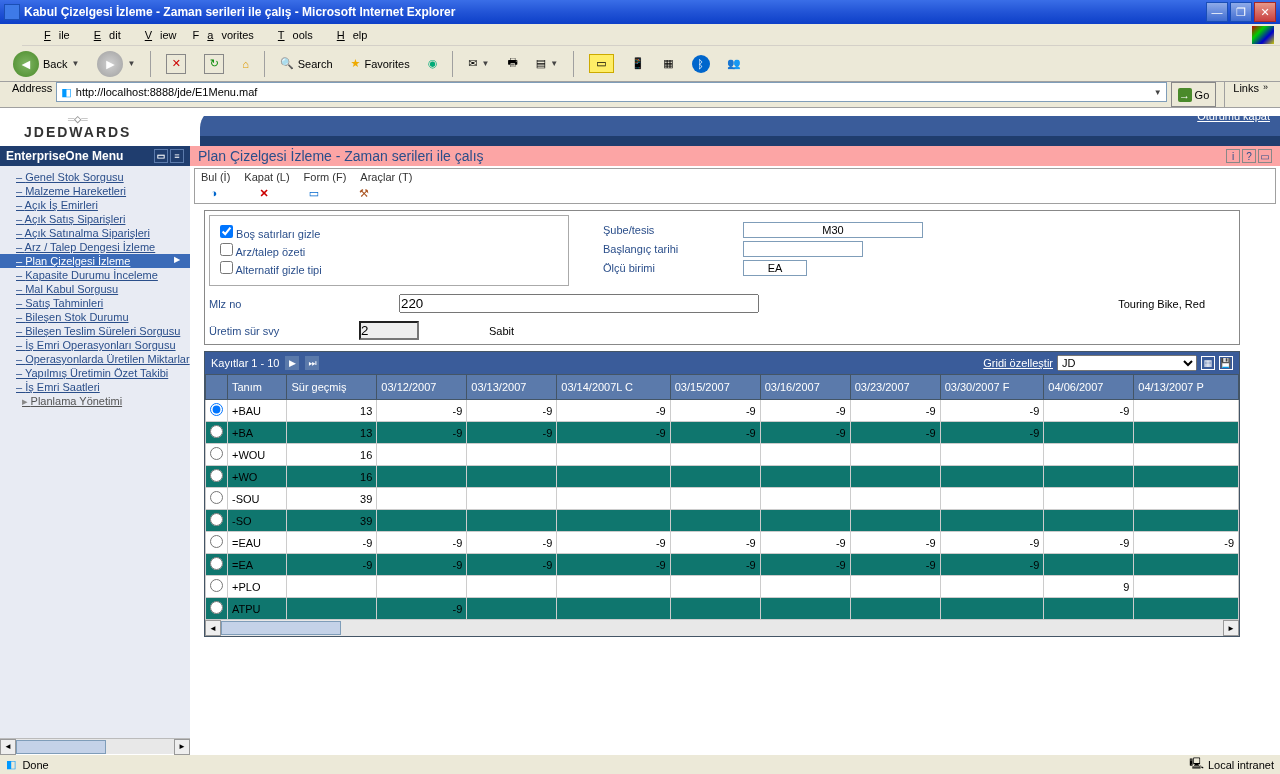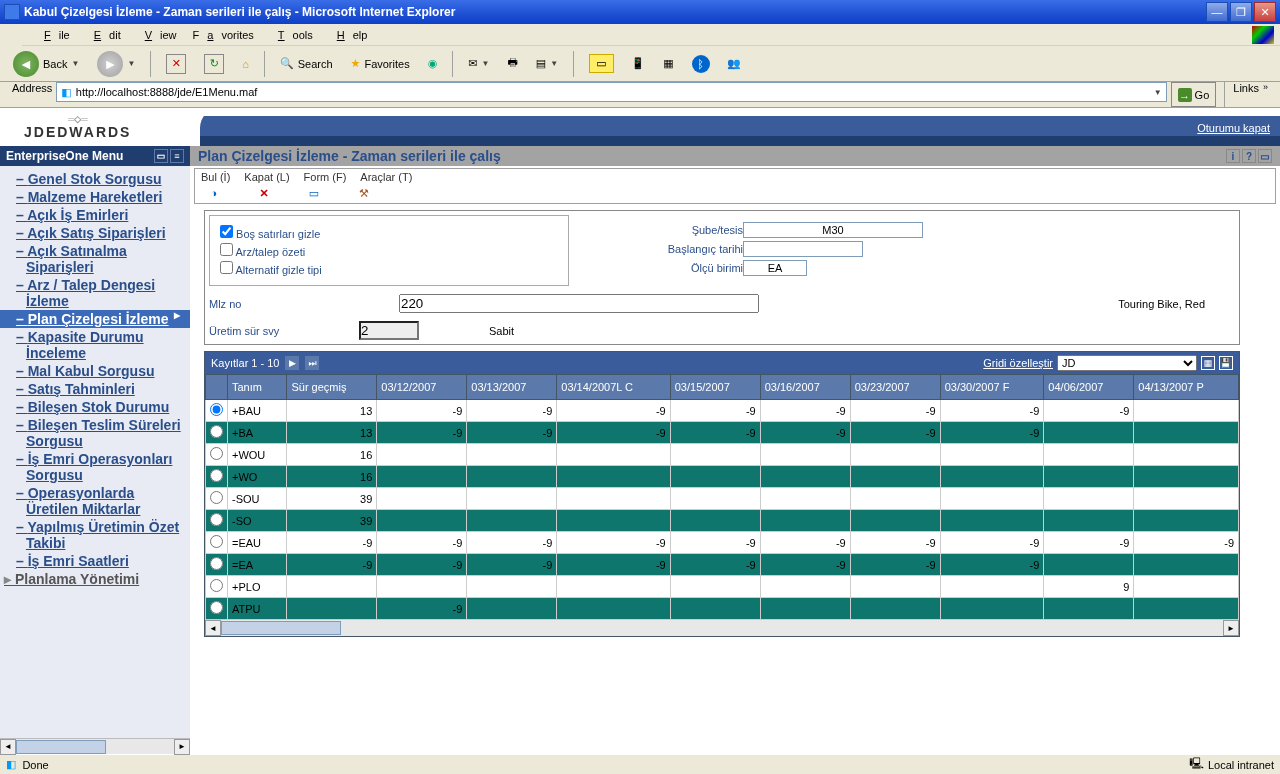--- a/index.html
+++ b/index.html
@@ -31,53 +31,53 @@
 
 
 .addrbar { height: 26px; background: #ece9d8; display: flex; padding: 0 12px; border-bottom: 1px solid #a0a0a0; gap: 4px; }
 .addr-input { flex: 1; display: flex; align-items: center; background: #fff; border: 1px solid #7f9db9; height: 20px; padding: 0 4px; }
 .go-btn { display: flex; align-items: center; gap: 3px; padding: 1px 6px; border: 1px solid #888; background: #ece9d8; }
 
 
 .app-header { height: 38px; background: #fff; position: relative; display: flex; align-items: center; }
 .logo { color: #333; font-size: 14px; letter-spacing: 2px; padding-left: 24px; font-weight: bold; }
 .header-curve { position: absolute; top: 0; right: 0; left: 200px; height: 38px; background: linear-gradient(to bottom,#fff 0 8px, #3a5c9a 8px 28px, #1f3d6e 28px 38px); border-top-left-radius: 20px; }
-.logout { position: absolute; right: 10px; top: 14px; color: #fff; text-decoration: underline; font-size: 11px; }
+.logout { position: absolute; right: 10px; top: 2px; color: #fff; text-decoration: underline; font-size: 11px; }
 
 
 .main { display: flex; height: calc(774px - 24px - 22px - 36px - 26px - 38px - 20px); }
 .sidebar { width: 190px; background: #e8ebf3; display: flex; flex-direction: column; }
 .side-title { background: #1f3d6e; color: #fff; font-weight: bold; font-size: 12px; padding: 3px 6px; display: flex; align-items: center; justify-content: space-between; }
 .side-title .sicons { display: flex; gap: 2px; }
 .side-title .sicons div { width: 14px; height: 14px; border: 1px solid #5b7aab; font-size: 9px; display: flex; align-items: center; justify-content: center; }
 .side-links { flex: 1; overflow: hidden; padding: 4px 0; }
-.side-links a { display: block; color: #2a4e8a; text-decoration: underline; font-size: 14px; padding: 1px 0 1px 26px; text-indent: -10px; font-weight: bold; }
+.side-links a { display: block; color: #2a4e8a; text-decoration: underline; font-size: 11px; padding: 1px 0 1px 26px; text-indent: -10px; }
 .side-links a::before { content: "– "; }
 .side-links a.selected { background: #3b6bb8; color: #fff; position: relative; }
 .side-links a.selected::after { content: "▶"; position: absolute; right: 6px; font-size: 8px; }
-.side-links .sub { color: #555; padding-left: 14px; }
+.side-links .sub { color: #555; padding-left: 32px; }
 .side-links .sub::before { content: "▸ "; color: #888; }
 
 .content { flex: 1; background: #fff; padding: 0; position: relative; overflow: hidden; }
-.page-title { background: #a3a3a3; color: #2a4e8a; font-weight: bold; font-size: 14px; padding: 2px 8px; display: flex; align-items: center; }
+.page-title { background: #fca5a5; color: #2a4e8a; font-weight: normal; font-size: 14px; padding: 2px 8px; display: flex; align-items: center; }
 .page-title .hicons { margin-left: auto; display: flex; gap: 2px; }
 .page-title .hicons div { width: 14px; height: 14px; border: 1px solid #888; font-size: 10px; display: flex; align-items: center; justify-content: center; color: #2a4e8a; }
 
 .actionbar { border: 1px solid #a0a0a0; margin: 2px 4px; padding: 2px 6px; }
 .action-labels { font-size: 11px; color: #333; display: flex; gap: 14px; }
 .action-icons { display: flex; gap: 32px; margin-top: 2px; padding-left: 4px; }
 .action-icons span { width: 18px; height: 16px; display: inline-flex; align-items: center; justify-content: center; }
 
 .formbox { border: 1px solid #888; margin: 6px 40px 6px 14px; padding: 4px; background: #fff; }
 .inner-form { display: flex; gap: 30px; }
 .checks { border: 1px solid #aaa; padding: 6px 10px; width: 360px; }
 .checks label { display: block; margin: 3px 0; color: #2a4e8a; }
 .fields { padding: 4px; }
 .fields .row { display: flex; align-items: center; margin: 3px 0; }
-.fields .row label { width: 140px; color: #2a4e8a; text-align: right; }
+.fields .row label { width: 140px; color: #2a4e8a; }
 .fields input[type=text] { border: 1px solid #7f9db9; padding: 1px 3px; font-size: 11px; }
 .below-form { display: flex; align-items: center; gap: 20px; margin-top: 8px; }
 .below-form .lbl { width: 130px; color: #2a4e8a; }
 
 
 .grid-wrap { margin: 4px 40px 4px 14px; border: 1px solid #456; }
 .grid-topbar { background: #3a5c9a; color: #fff; height: 22px; display: flex; align-items: center; padding: 0 6px; gap: 6px; }
 .grid-topbar .pgbtn { width: 14px; height: 14px; background: #5b7aab; display: inline-flex; align-items: center; justify-content: center; font-size: 9px; }
 .grid-topbar .right { margin-left: auto; display: flex; align-items: center; gap: 4px; }
 .grid-topbar select { font-size: 11px; width: 140px; }

